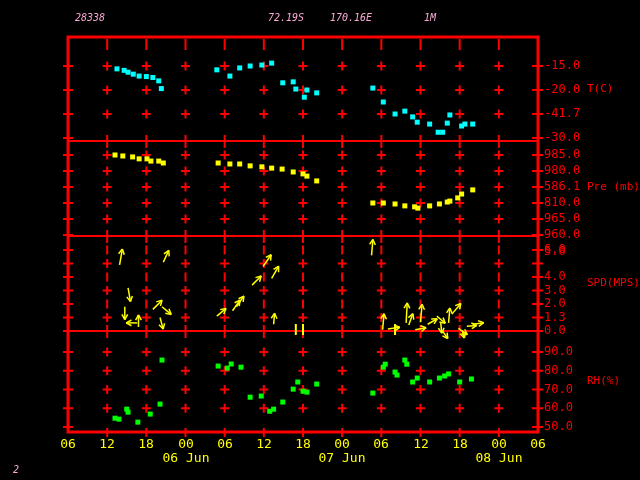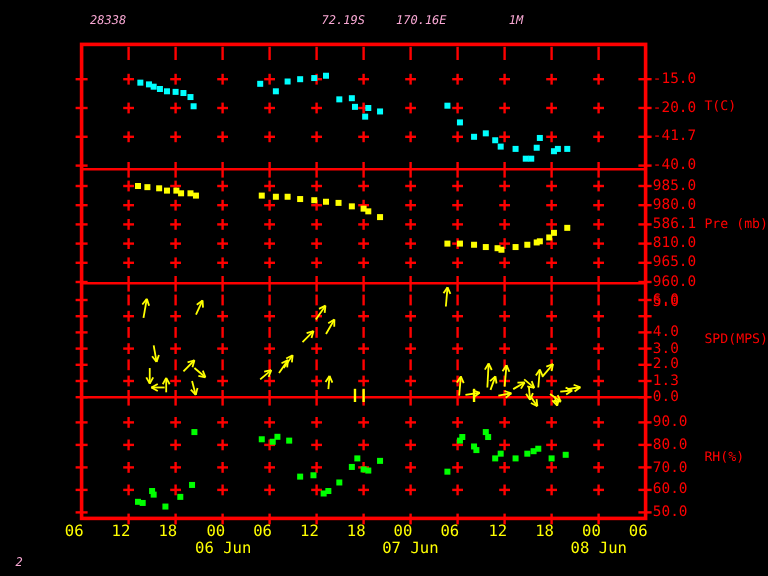--- a/index.html
+++ b/index.html
@@ -4,21 +4,21 @@
 <style>
   html,body{margin:0;padding:0;background:#000;}
   .screen{position:relative;width:640px;height:480px;background:#000;
           font-family:"DejaVu Sans Mono","Liberation Mono",monospace;overflow:hidden;}
   .t{position:absolute;color:#f9a8d4;font-size:10px;line-height:15px;white-space:pre;font-style:italic;}
   #plot{position:absolute;left:0;top:0;}
   .ytick{position:absolute;color:#ff0000;font-size:12px;line-height:13px;width:40px;
          text-align:left;white-space:pre;}
   .ptitle{position:absolute;color:#ff0000;font-size:11px;line-height:12px;white-space:pre;}
   .xtick{position:absolute;color:#ffff00;font-size:13px;line-height:14px;width:28px;
-         white-space:pre;}
+         text-align:center;white-space:pre;}
   .xdate{position:absolute;color:#ffff00;font-size:13px;line-height:14px;width:52px;
          text-align:center;white-space:pre;}
 </style>
 </head>
 <body>
 
 <div class="screen">
   <div class="t" style="left:75px;top:10px">28338</div>
   <div class="t" style="left:268px;top:10px">72.19S</div>
   <div class="t" style="left:330px;top:10px">170.16E</div>
@@ -696,21 +696,21 @@
       <line x1="483.6151709783795" y1="322.7190958894393" x2="478.80125787935475" y2="326.3004700216737" stroke="#ffff00" stroke-width="1.5"></line>
       <line x1="295.81944444444446" y1="324" x2="295.81944444444446" y2="335" stroke="#ffff00" stroke-width="2"></line>
       <line x1="303" y1="324" x2="303" y2="335" stroke="#ffff00" stroke-width="2"></line>
       <line x1="395.0416666666667" y1="324" x2="395.0416666666667" y2="335" stroke="#ffff00" stroke-width="2"></line>
     </svg>
 
   <div class="t" style="left:13px;top:462px">2</div>
 <div class="ytick" style="left:544px;top:59px">-15.0</div>
     <div class="ytick" style="left:544px;top:83px">-20.0</div>
     <div class="ytick" style="left:544px;top:107px">-41.7</div>
-    <div class="ytick" style="left:544px;top:131px">-40.0</div>
+    <div class="ytick" style="left:544px;top:131px">-30.0</div>
     <div class="ptitle" style="left:587px;top:83px">T(C)</div>
     <div class="ytick" style="left:544px;top:148px">985.0</div>
     <div class="ytick" style="left:544px;top:164px">980.0</div>
     <div class="ytick" style="left:544px;top:180px">586.1</div>
     <div class="ytick" style="left:544px;top:196px">810.0</div>
     <div class="ytick" style="left:544px;top:212px">965.0</div>
     <div class="ytick" style="left:544px;top:228px">960.0</div>
     <div class="ptitle" style="left:587px;top:181px">Pre (mb)</div>
     <div class="ytick" style="left:544px;top:243px">6.0</div>
     <div class="ytick" style="left:544px;top:245px">5.0</div>

